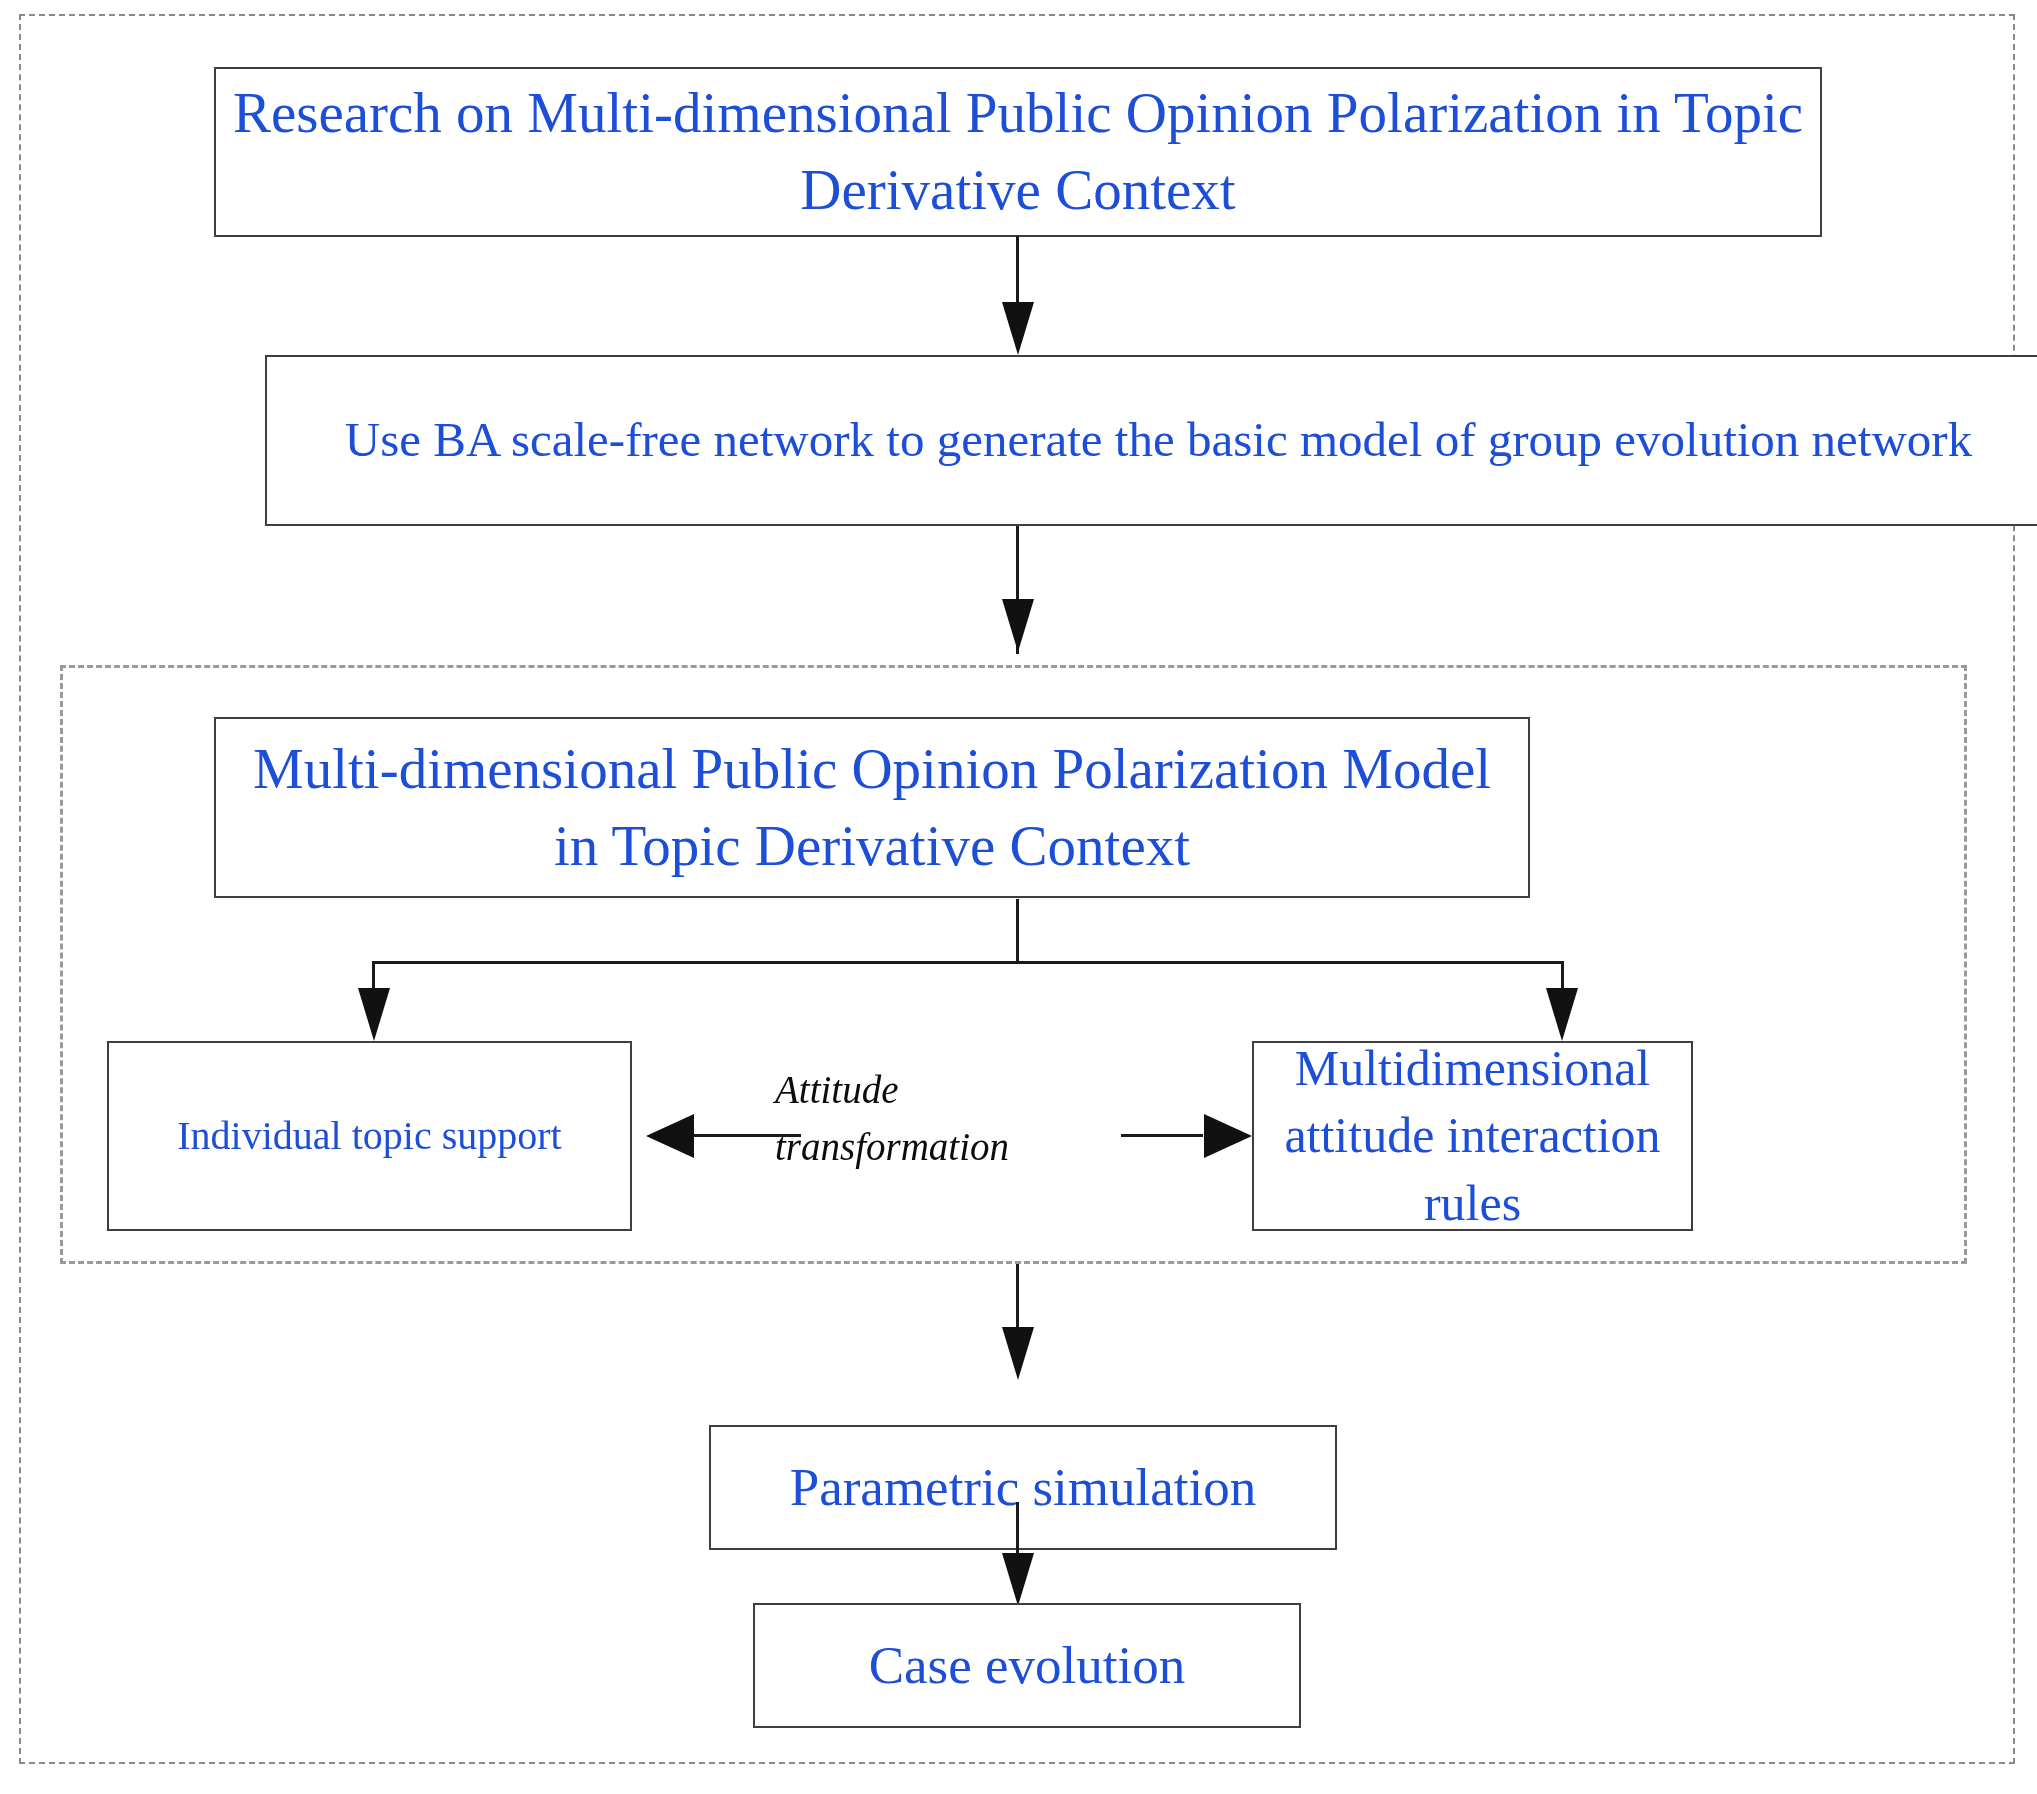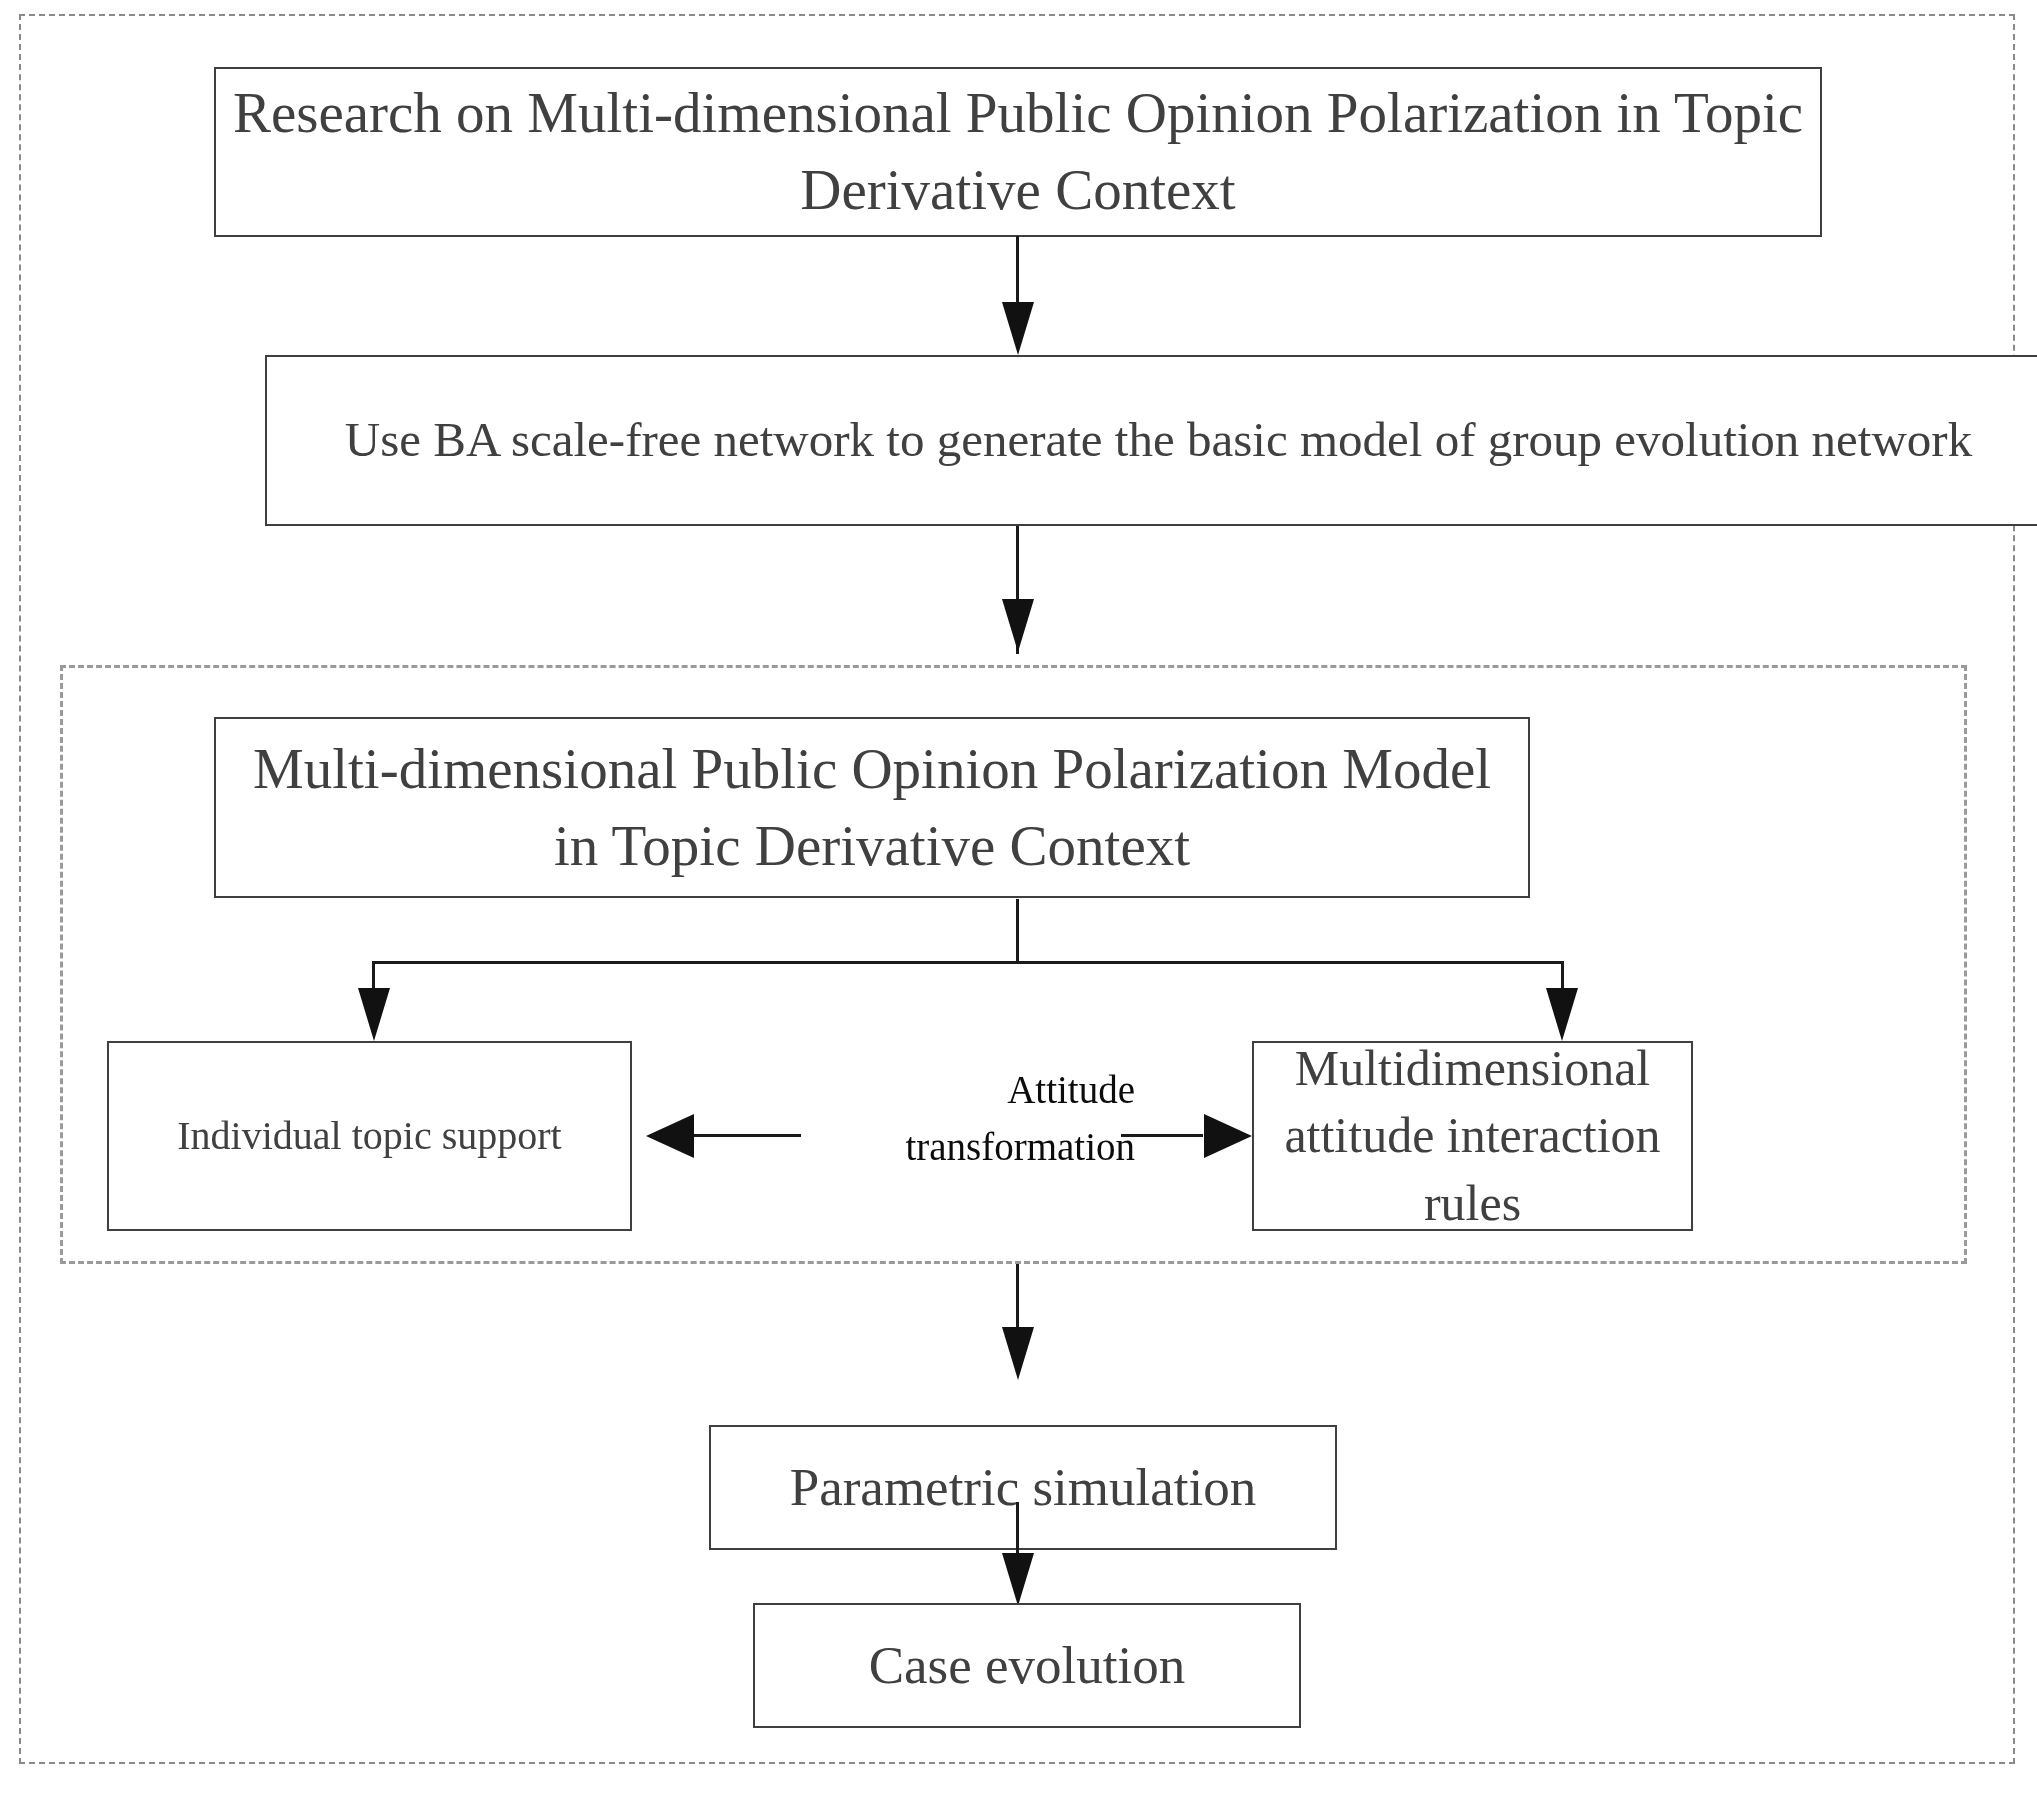--- a/index.html
+++ b/index.html
@@ -45,21 +45,21 @@
   .node {
     position: absolute;
     box-sizing: border-box;
     border: 2.6px solid #3f3f3f;
     background: #ffffff;
     display: flex;
     align-items: center;
     justify-content: center;
     text-align: center;
     line-height: 1.35;
-    color: #404040;
+    color: #1d4ed8;
     padding: 3px 12px;
   }
   .node span {
     display: block;
     width: 100%;
   }
 
   #node-research   { left: 214px;  top: 67px;   width: 1608px; height: 170px; font-size: 57px; }
   #node-ba         { left: 265px;  top: 355px;  width: 1787px; height: 171px; font-size: 49px; }
   #node-model      { left: 214px;  top: 717px;  width: 1316px; height: 181px; font-size: 57px; }
@@ -124,24 +124,25 @@
   #attitude-left-line  { left: 685px;  top: 1134px; width: 116px; }
   #attitude-left-head  { left: 646px;  top: 1114px; }
   #attitude-right-line { left: 1121px; top: 1134px; width: 82px; }
   #attitude-right-head { left: 1204px; top: 1114px; }
 
   #attitude-label {
     position: absolute;
     left: 775px;
     top: 1062px;
     width: 360px;
-    text-align: right;
+    text-align: left;
     font-size: 39px;
     line-height: 1.45;
     color: #0c0c0c;
+    font-style: italic;
   }
 
   
   #edge3-line  { left: 1016px; top: 1264px; height: 77px; }
   #edge3-head  { left: 1002px; top: 1327px; }
 
   
   #edge4-line  { left: 1016px; top: 1502px; height: 79px; }
   #edge4-head  { left: 1002px; top: 1553px; }
 </style>

